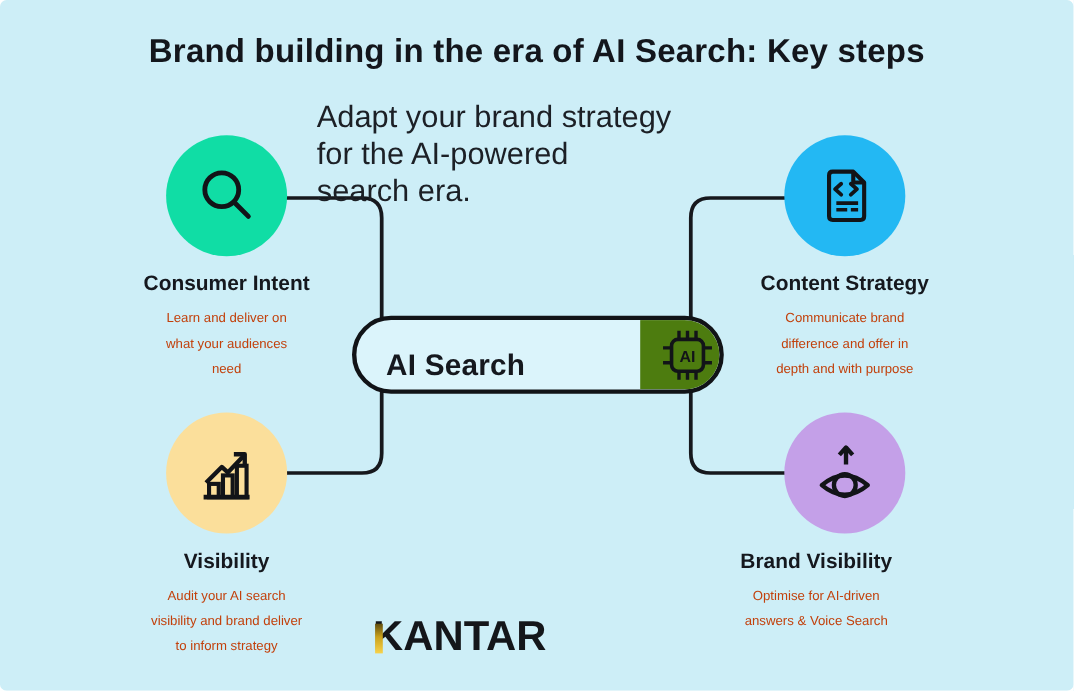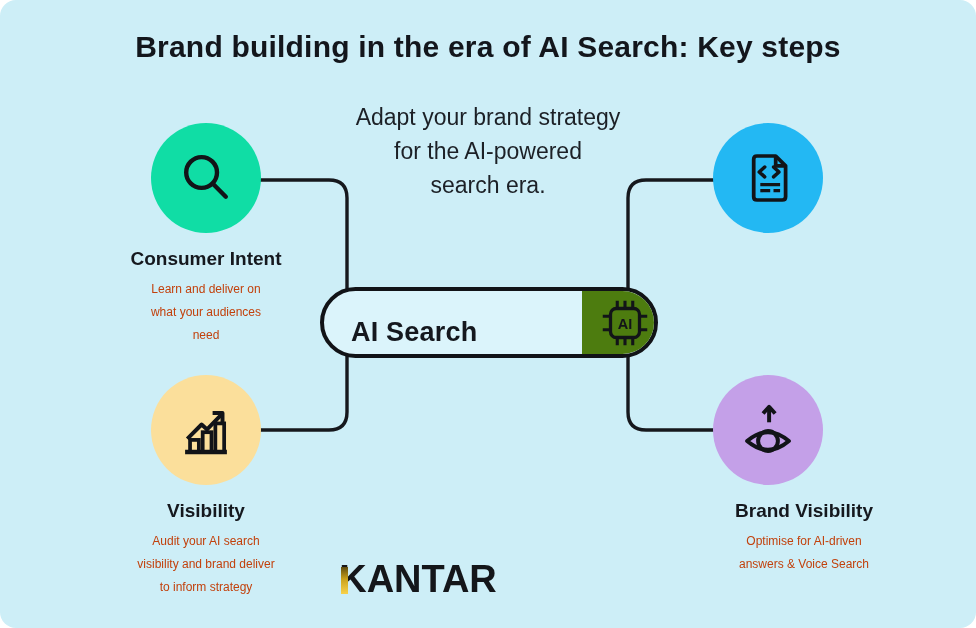--- a/index.html
+++ b/index.html
@@ -1,27 +1,27 @@
 <!DOCTYPE html>
 <html><head>
 <meta charset="utf-8">
 <style>
   html,body{margin:0;padding:0;background:#ffffff;}
   .stage{
     position:relative;width:976px;height:628px;background:#CDEEF7;
-    border-radius:16px;overflow:hidden;
+    border-radius:6px;overflow:hidden;
     font-family:"Liberation Sans",sans-serif;color:#16191f;
   }
   .title{
     position:absolute;left:0;top:30px;width:976px;text-align:center;
     font-size:30px;font-weight:800;letter-spacing:0.2px;color:#13161c;
   }
   .subtitle{
-    position:absolute;left:288px;top:100px;width:400px;text-align:center;
-    font-size:23px;line-height:34px;font-weight:400;color:#1c2026;
+    position:absolute;left:288px;top:89px;width:400px;
+    font-size:28px;line-height:34px;font-weight:400;color:#1c2026;
     white-space:pre-line;
   }
   .connectors{position:absolute;left:0;top:0;}
   .circle{
     position:absolute;width:110px;height:110px;border-radius:50%;
     display:flex;align-items:center;justify-content:center;
   }
   .c-green{background:#10DDA5;}
   .c-blue{background:#23B8F3;}
   .c-yellow{background:#FBDF9B;}
@@ -92,20 +92,26 @@
       <path d="M17 13 Q17 10 20 10 L37 10 L46 19 L46 47 Q46 50 43 50 L20 50 Q17 50 17 47 Z" fill="none" stroke="#121418" stroke-width="3.4" stroke-linejoin="round"></path>
       <path d="M37 10 L37 19 L46 19" fill="none" stroke="#121418" stroke-width="3.4" stroke-linejoin="round"></path>
       <path d="M27 20 L22 24.5 L27 29" fill="none" stroke="#121418" stroke-width="3.2" stroke-linecap="round" stroke-linejoin="round"></path>
       <path d="M35 20 L40 24.5 L35 29" fill="none" stroke="#121418" stroke-width="3.2" stroke-linecap="round" stroke-linejoin="round"></path>
       <line x1="23" y1="36" x2="41" y2="36" stroke="#121418" stroke-width="3"></line>
       <line x1="23" y1="41.5" x2="32" y2="41.5" stroke="#121418" stroke-width="3"></line>
       <line x1="35" y1="41.5" x2="41" y2="41.5" stroke="#121418" stroke-width="3"></line>
       <line x1="23" y1="47" x2="41" y2="47" stroke="#121418" stroke-width="3" opacity="0"></line>
     </svg>
   </div>
+  <div class="step-text" style="left:618px;top:248px;">
+    <div class="step-title">Content Strategy</div>
+    <div class="step-desc">Communicate brand
+difference and offer in
+depth and with purpose</div>
+  </div>
 
   <div class="circle c-yellow" style="left:151px;top:375px;">
     <svg width="66" height="66" viewBox="0 0 60 60">
       <line x1="11" y1="50" x2="49" y2="50" stroke="#121418" stroke-width="4"></line>
       <rect x="15.5" y="39" width="8" height="11" fill="none" stroke="#121418" stroke-width="3.4"></rect>
       <rect x="27" y="32" width="8" height="18" fill="none" stroke="#121418" stroke-width="3.4"></rect>
       <rect x="38.5" y="24" width="8" height="26" fill="none" stroke="#121418" stroke-width="3.4"></rect>
       <path d="M13 38 L26 25 L31 29.5 L44 16" fill="none" stroke="#121418" stroke-width="3.6" stroke-linejoin="round"></path>
       <path d="M36 14.5 L45 14.5 L45 23.5" fill="none" stroke="#121418" stroke-width="3.6" stroke-linejoin="round"></path>
     </svg>
@@ -118,21 +124,21 @@
   </div>
 
   <div class="circle c-purple" style="left:713px;top:375px;">
     <svg width="66" height="66" viewBox="0 0 60 60">
       <line x1="31" y1="10" x2="31" y2="23" stroke="#121418" stroke-width="3.6"></line>
       <path d="M25.5 15 L31 9 L36.5 15" fill="none" stroke="#121418" stroke-width="3.6" stroke-linejoin="round"></path>
       <path d="M11 40 Q30 24 49 40 Q30 56 11 40 Z" fill="none" stroke="#121418" stroke-width="3.6" stroke-linejoin="round"></path>
       <circle cx="30" cy="40" r="9" fill="none" stroke="#121418" stroke-width="3.6"></circle>
     </svg>
   </div>
-  <div class="step-text" style="left:654px;top:500px;">
+  <div class="step-text" style="left:592px;top:500px;">
     <div class="step-title">Brand Visibility</div>
     <div class="step-desc">Optimise for AI-driven
 answers &amp; Voice Search</div>
   </div>
 
   <div class="pill">
     <span class="pill-label">AI Search</span>
     <div class="pill-chip-panel">
       <svg width="58" height="58" viewBox="0 0 60 60">
         <rect x="15" y="15" width="30" height="30" rx="6" fill="none" stroke="#121418" stroke-width="3.4"></rect>

